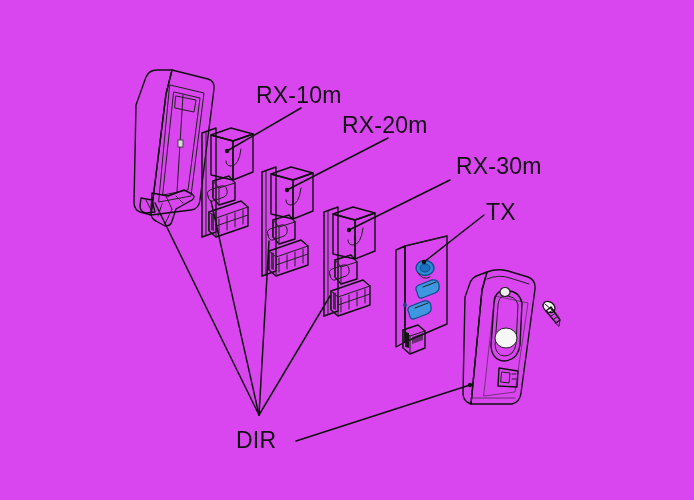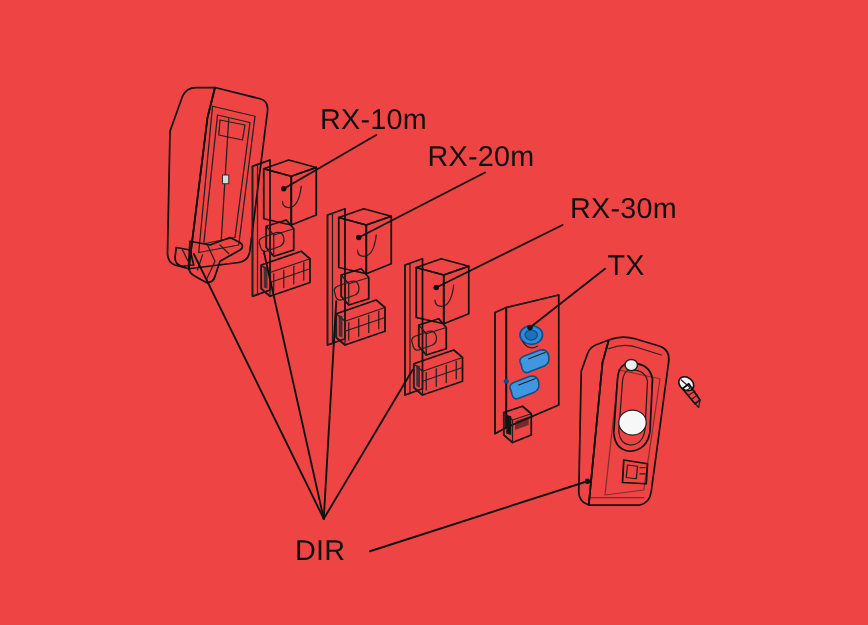--- a/index.html
+++ b/index.html
@@ -8,21 +8,21 @@
     padding: 0;
     background: #ffffff;
   }
   body {
     font-family: "Liberation Sans", sans-serif;
   }
   #diagram-root {
     position: relative;
     width: 694px;
     height: 500px;
-    background: #ef4444;
+    background: #d946ef;
     overflow: hidden;
   }
   #diagram-svg {
     position: absolute;
     top: 0;
     left: 0;
     width: 694px;
     height: 500px;
     display: block;
   }

